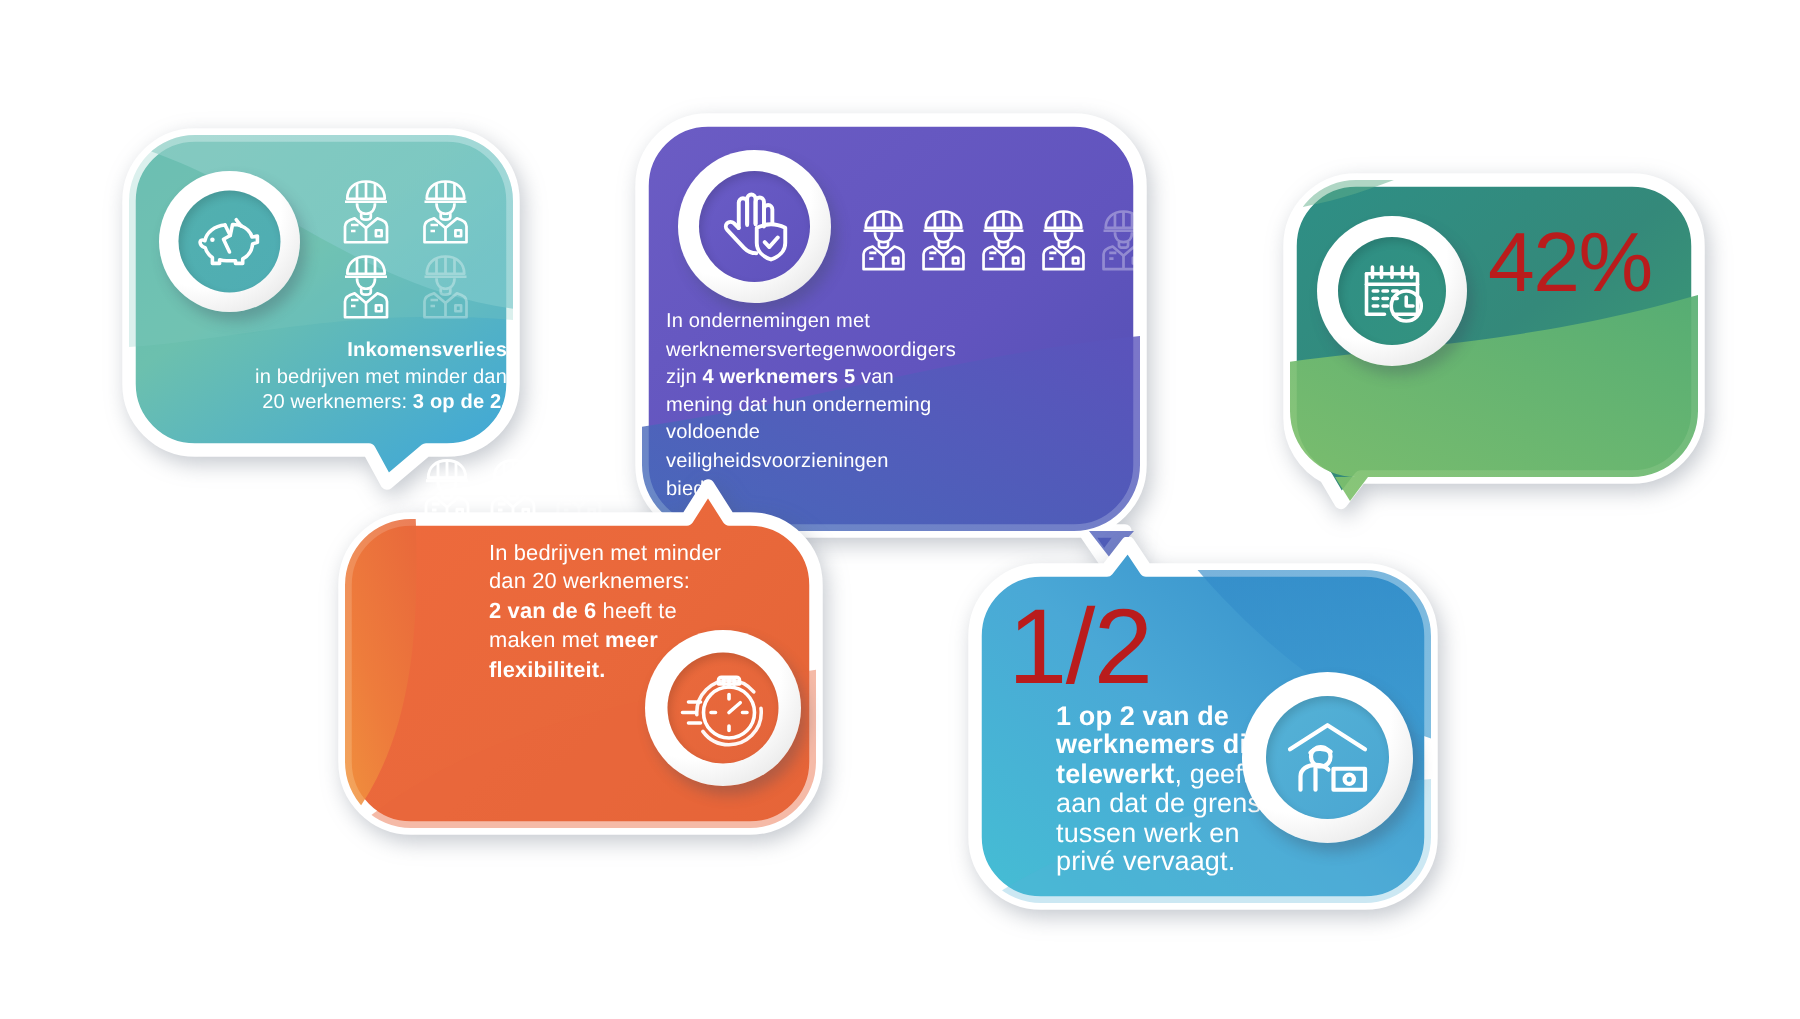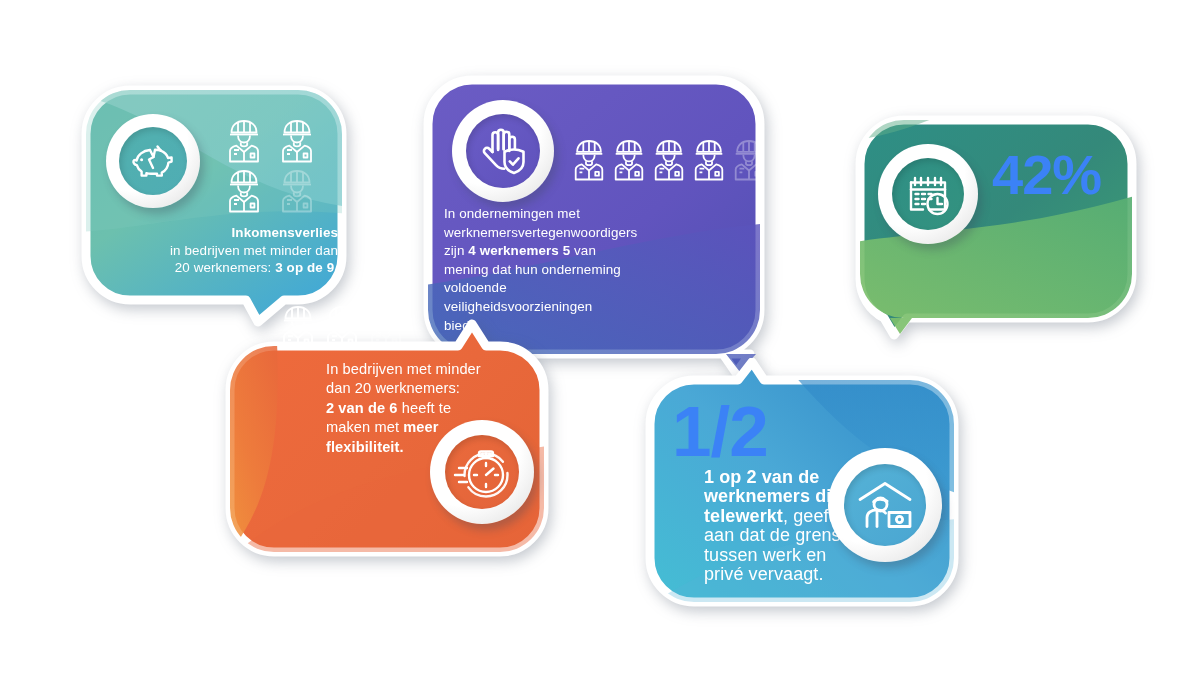--- a/index.html
+++ b/index.html
@@ -23,21 +23,21 @@
   .txt{
     position:absolute;color:#ffffff;
     font-size:13.4px;line-height:17.6px;
     letter-spacing:.1px;
   }
   .txt b{font-weight:700;}
   .t-right{text-align:left;}
   .t-left{text-align:left;margin-left:48px;}
   .t-center{text-align:right;}
   .bignum{
-    position:absolute;color:#3b82f6;font-weight:700;
+    position:absolute;color:#b91c1c;font-weight:400;
     letter-spacing:-1px;
   }
 
   
   .medal{position:absolute;border-radius:50%;}
   .medal .ring{
     position:absolute;inset:0;border-radius:50%;
     background:
       radial-gradient(circle at 32% 28%, #ffffff 0%, #ffffff 55%, #ededed 78%, #d9d9d9 100%);
     box-shadow:4px 6px 9px rgba(60,70,90,.30);
@@ -152,21 +152,21 @@
             <path d="M14 17.5 C14 22 16.6 24.5 20 24.5 C23.4 24.5 26 22 26 17.5"></path>
             <path d="M16.8 24.2 V26.6 C16.8 27.6 18 28.4 20 28.4 C22 28.4 23.2 27.6 23.2 26.6 V24.2"></path>
             <path d="M6 43.5 V33 C6 30.2 8.6 28.6 12.4 27.6 L20 34 L27.6 27.6 C31.4 28.6 34 30.2 34 33 V43.5 Z"></path>
             <path d="M20 34 V43.5"></path>
             <path d="M10 32 H15 M10 36 H13"></path>
             <path d="M26.6 35.5 H30.4 V39.5 H26.6 Z"></path>
           </g>
         </svg>
       </div>
 
-      <div class="txt t-center" style="left:16px;top:142px;width:244px;"><b>Inkomensverlies</b><br>in bedrijven met minder dan<br>20 werknemers: <b>3 op de 9.</b></div>
+      <div class="txt t-center" style="left:16px;top:142px;width:244px;"><b>Inkomensverlies</b><br>in bedrijven met minder dan<br>20 werknemers: <b>3 op de 2.</b></div>
     </div>
   </div>
 
   <div class="card" style="left:420px;top:72px;width:352px;height:305px;">
     <div class="frame">
       <svg class="shape" viewBox="0 0 352 305" preserveAspectRatio="none">
         <defs>
           <linearGradient id="g2" x1="0.05" y1="0" x2="1" y2="1">
             <stop offset="0" stop-color="#6B5CC4"></stop>
             <stop offset="0.55" stop-color="#6154BE"></stop>

